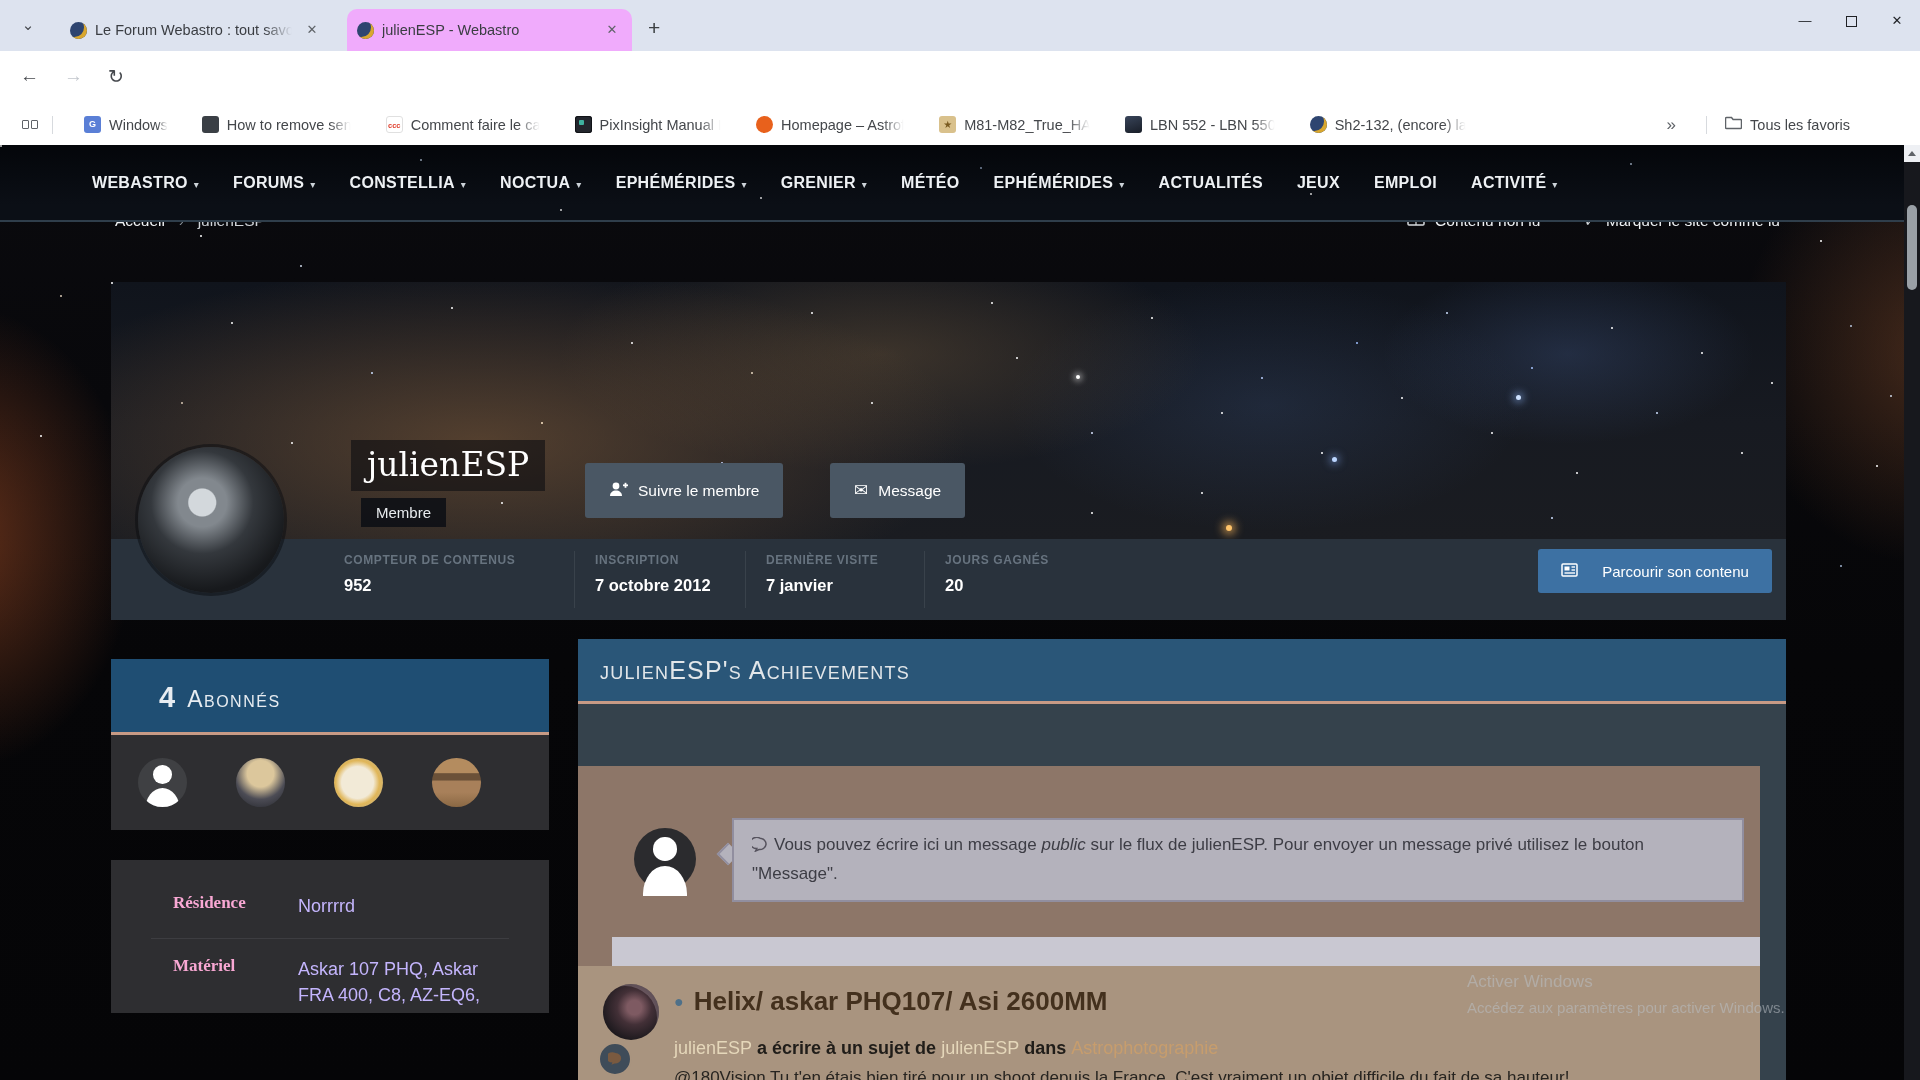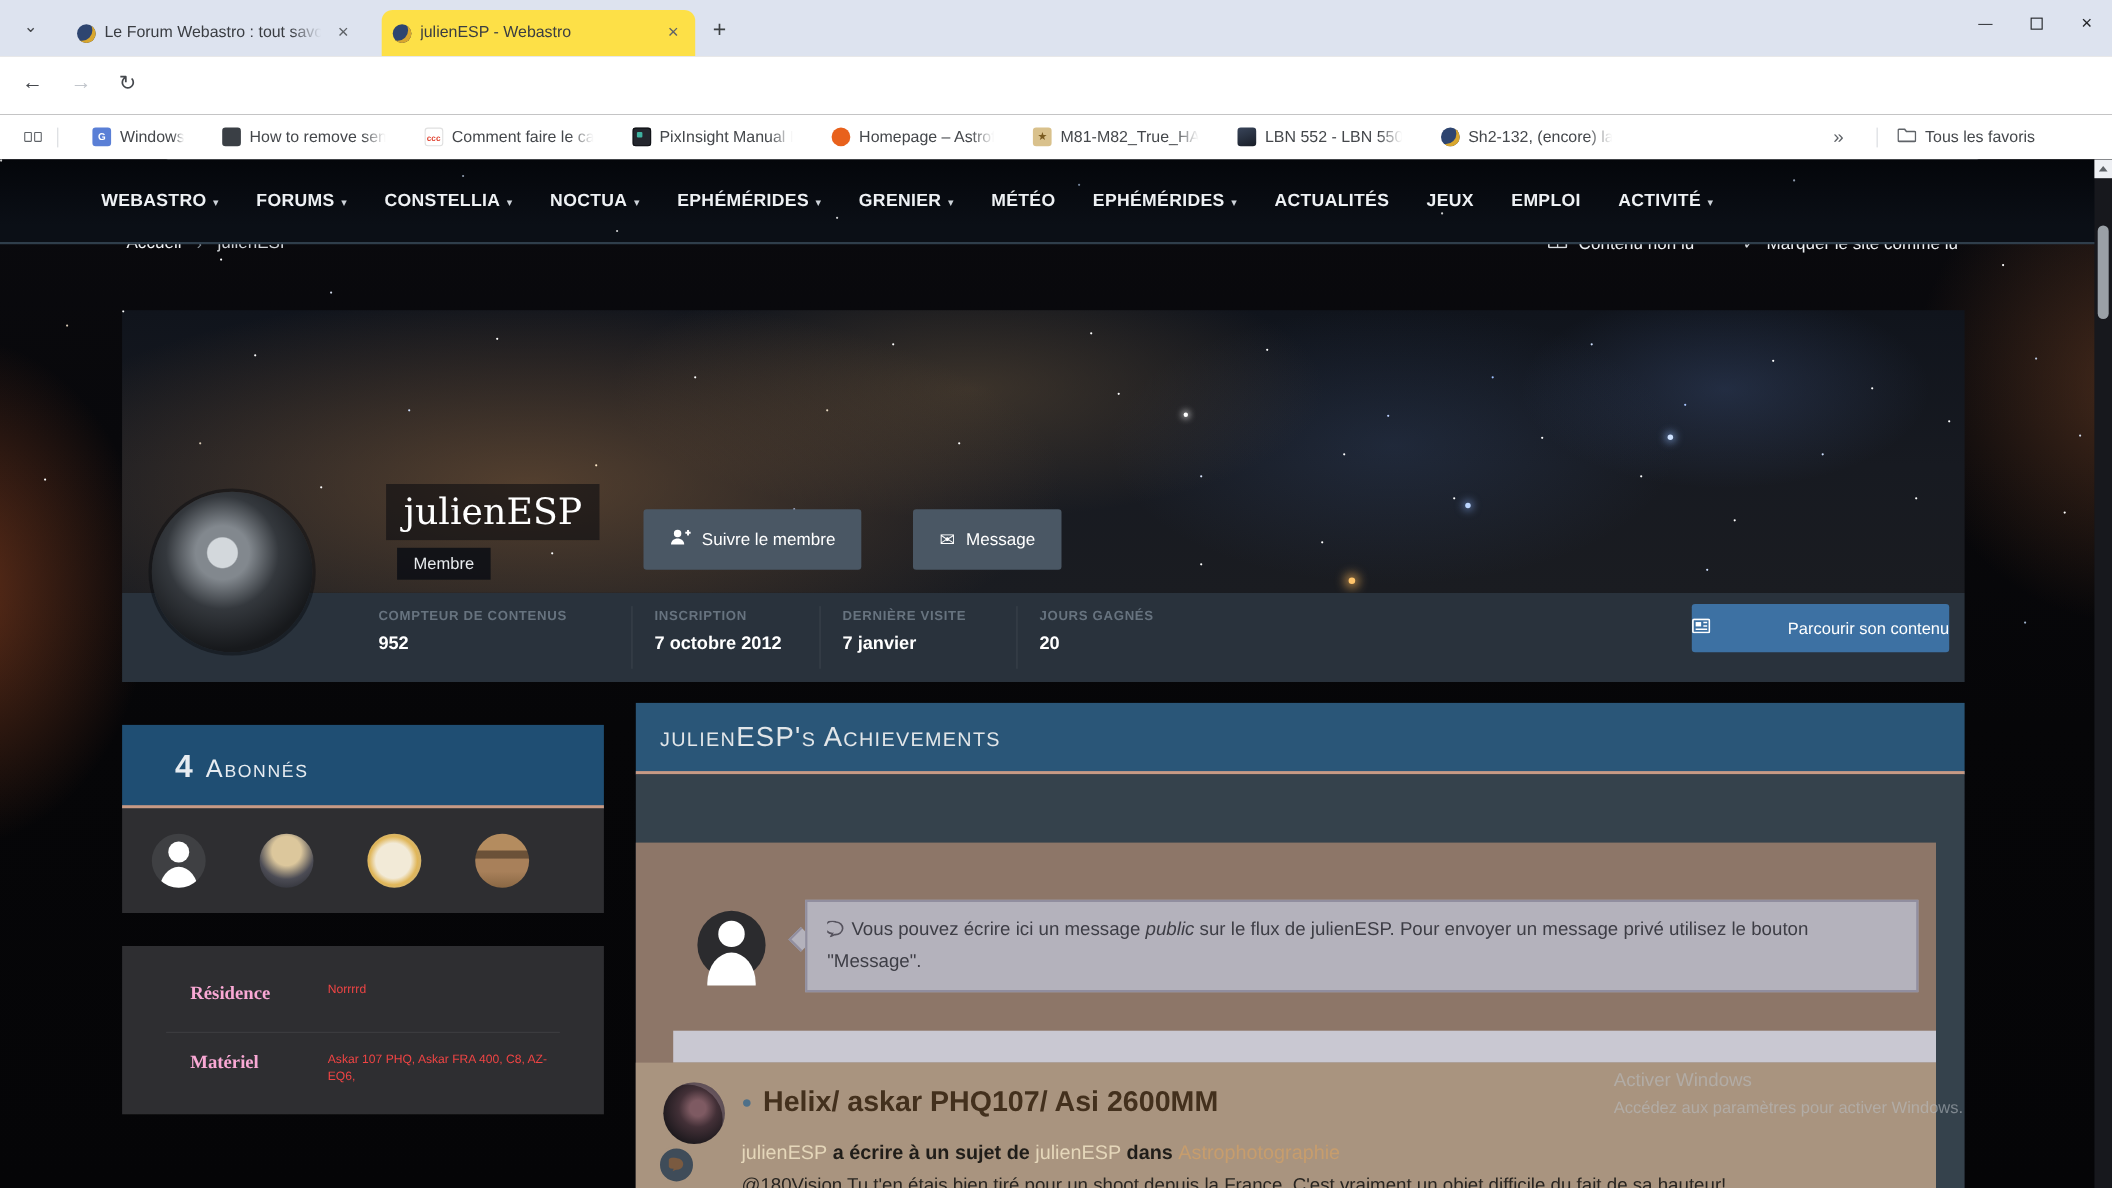--- a/index.html
+++ b/index.html
@@ -5,21 +5,21 @@
   * { margin:0; padding:0; box-sizing:border-box; }
   body { font-family:"Liberation Sans","DejaVu Sans",sans-serif; }
   .canvas { position:relative; width:1920px; height:1080px; overflow:hidden; background:#07070a; }
 
   
   .tabstrip { position:absolute; left:0; top:0; width:1920px; height:51px; background:#dde3ef; }
   .tab-search { position:absolute; left:14px; top:13px; width:28px; height:26px; border-radius:13px;
     color:#45484d; font-size:15px; text-align:center; line-height:24px; }
   .tab { position:absolute; top:9px; height:42px; display:flex; align-items:center; padding:0 10px; }
   .tab.inactive { left:60px; width:272px; }
-  .tab.active { left:347px; width:285px; background:#fde047; border-radius:10px 10px 0 0; }
+  .tab.active { left:347px; width:285px; background:#f0abfc; border-radius:10px 10px 0 0; }
   .tab-title { font-size:14.5px; color:#3a3d42; white-space:nowrap; overflow:hidden; flex:1; margin:0 8px;
     -webkit-mask-image:linear-gradient(to right,#000 85%,transparent 99%); mask-image:linear-gradient(to right,#000 85%,transparent 99%); }
   .tab-close { font-size:13px; color:#5f6368; width:20px; height:20px; line-height:20px; text-align:center; border-radius:50%; }
   .favicon-wb { width:17px; height:17px; border-radius:50%; flex:0 0 17px;
     background:radial-gradient(circle at 35% 35%, #2e4570 0 55%, #131f39 100%);
     box-shadow:inset -4px -3px 0 -1px #d9a72e; }
   .newtab-btn { position:absolute; left:648px; top:16px; font-size:21px; color:#3c4043; }
   .winctl { position:absolute; top:0; height:42px; width:46px; text-align:center; line-height:42px; color:#1f2125; font-size:13px; }
   .winctl.min { left:1782px; } .winctl.max { left:1828px; } .winctl.close { left:1874px; }
   .max-glyph { display:inline-block; width:11px; height:11px; border:1.5px solid #1f2125; vertical-align:middle; }
@@ -120,21 +120,21 @@
   .btn-message .env { font-size:17px; }
 
   .stats-bar { position:absolute; left:0; top:257px; width:1675px; height:81px; background:#29323c; }
   .stat { position:absolute; top:14px; }
   .stat .s-label { font-size:12px; font-weight:bold; letter-spacing:.6px; color:#67737f; }
   .stat .s-value { font-size:16.5px; font-weight:bold; color:#ffffff; margin-top:9px; }
   .st-1 { left:233px; } .st-2 { left:484px; } .st-3 { left:655px; } .st-4 { left:834px; }
   .s-sep { position:absolute; top:12px; width:1px; height:57px; background:rgba(255,255,255,.08); }
   .sp-1 { left:463px; } .sp-2 { left:634px; } .sp-3 { left:813px; }
   .btn-browse { position:absolute; left:1427px; top:10px; width:234px; height:44px; background:#3d71a3; border-radius:3px;
-    color:#fff; font-size:15px; display:flex; align-items:center; justify-content:space-between; gap:24px; }
+    color:#fff; font-size:15px; display:flex; align-items:center; justify-content:center; gap:24px; }
 
   
   .side-card { position:absolute; left:111px; width:438px; }
   .card-head { height:76px; background:#1f4e73; border-bottom:3px solid #c79a85; display:flex; align-items:baseline;
     padding:22px 0 0 48px; color:#e7ecf1; }
   .card-head .big { font-size:29px; font-weight:bold; margin-right:12px; }
   .card-head .sc { font-variant:small-caps; font-size:23px; letter-spacing:1.5px; }
   .followers-card { top:514px; }
   .followers-body { height:95px; background:#2e2e31; position:relative; }
   .f-av { position:absolute; top:23px; width:49px; height:49px; border-radius:50%; overflow:hidden; }
@@ -144,21 +144,21 @@
   .fa-4 { left:321px; background:linear-gradient(180deg,#b48c5f 0 30%, #6b5138 32% 45%, #a8805a 47% 70%, #8a6844 100%); }
   .sil { position:relative; }
   .sil::before { content:""; position:absolute; left:31%; top:15%; width:38%; height:38%; border-radius:50%; background:#fff; }
   .sil::after { content:""; position:absolute; left:14%; bottom:-9%; width:72%; height:48%;
     border-radius:50% 50% 0 0 / 95% 95% 0 0; background:#fff; }
   .about-card { top:715px; }
   .about-body { height:153px; background:#2e2e31; position:relative; overflow:hidden; }
   .about-row { position:absolute; left:62px; display:flex; }
   .ar-1 { top:33px; } .ar-2 { top:96px;justify-content:space-between; }
   .about-label { width:125px; font-size:17px; font-weight:bold; color:#f9a8d4;font-family:Liberation Serif, serif; }
-  .about-value { width:218px; font-size:11px; color:#ef4444; line-height:1.45; }
+  .about-value { width:218px; font-size:18px; color:#c4b5fd; line-height:1.45; }
   .about-div { position:absolute; left:40px; top:78px; width:358px; height:1px; background:#3d3d41; }
 
   
   .ach-head { position:absolute; left:578px; top:494px; width:1208px; height:65px; background:#2a5678;
     border-bottom:3px solid #c79a85; color:#e2e6e9; font-variant:small-caps; font-size:25px; letter-spacing:1.2px;
     line-height:62px; padding-left:22px; }
   .feed-wrap { position:absolute; left:578px; top:559px; width:1208px; height:376px; background:#35424c; }
   .brown-card { position:absolute; left:0; top:62px; width:1182px; height:314px; background:#8d7668; }
   .composer-avatar { position:absolute; left:56px; top:62px; width:62px; height:62px; border-radius:50%; background:#2b2b2e; }
   .composer-box { position:absolute; left:154px; top:52px; width:1012px; height:84px; background:#b4b2bc;

